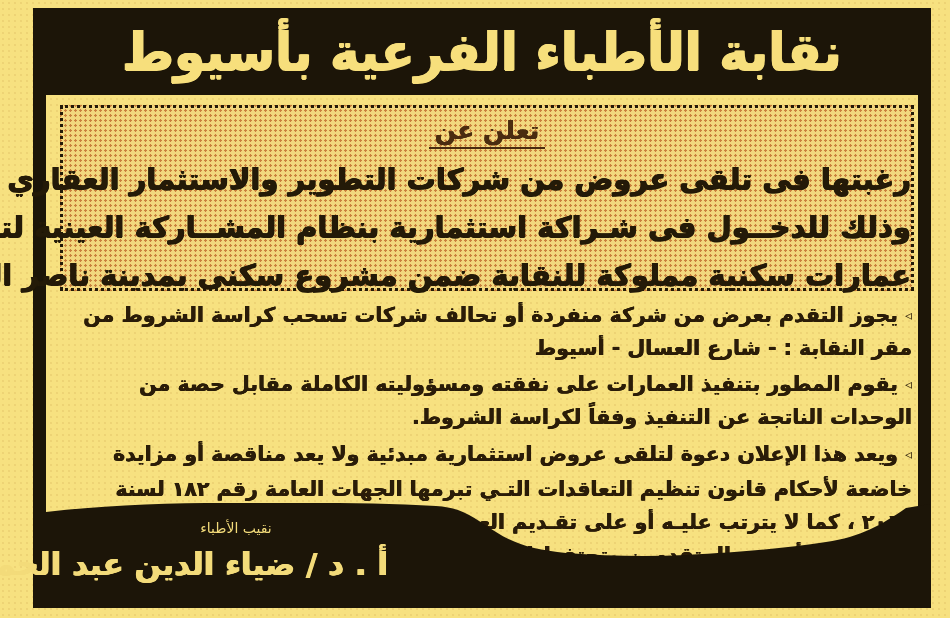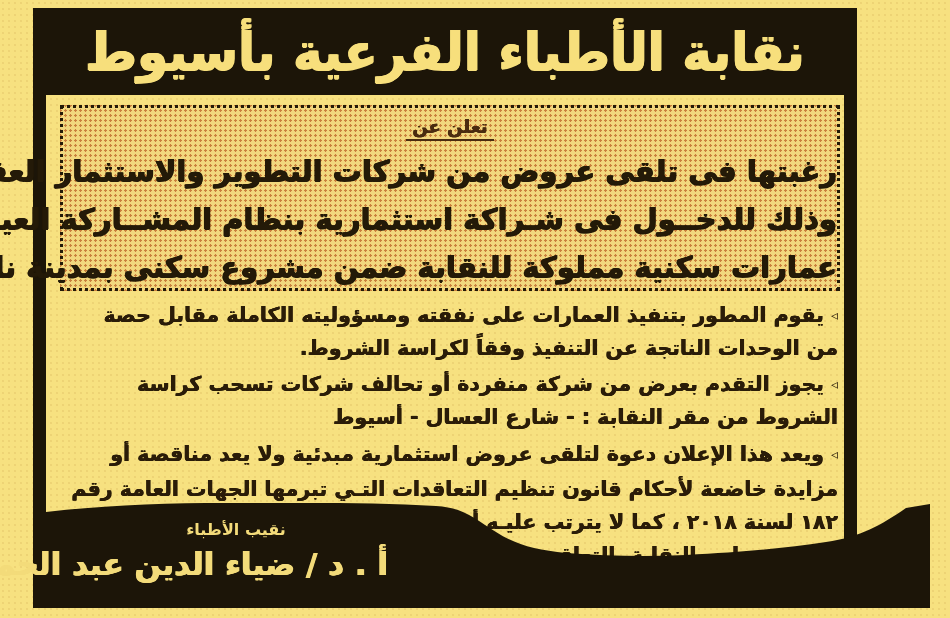--- a/index.html
+++ b/index.html
@@ -4,21 +4,21 @@
 <style>
   html,body{margin:0;padding:0;}
   body{
     width:950px;height:618px;position:relative;overflow:hidden;
     background-color:#f7e180;
     background-image:radial-gradient(rgba(170,110,40,.12) 1px, transparent 1.3px);
     background-size:6px 6px;
     font-family:"DejaVu Sans", sans-serif;
   }
   .ad-frame{
-    position:absolute;left:33px;top:8px;width:824px;height:600px;
+    position:absolute;left:33px;top:8px;width:898px;height:600px;
     box-sizing:border-box;
     border-left:13px solid #1c1508;border-right:13px solid #1c1508;
     background:transparent;
   }
   .header-band{
     height:87px;background:#1c1508;color:#f7df7c;
     display:flex;align-items:center;justify-content:center;
     direction:rtl;
   }
   .header-band .title{
@@ -30,21 +30,21 @@
     margin:10px 4px 0 14px;height:186px;box-sizing:border-box;
     border:3px dotted #231a08;
     background-color:#f2d87e;
     background-image:radial-gradient(#c9803d 1px, transparent 1.45px);
     background-size:5px 5px;
     direction:rtl;text-align:center;
     display:flex;flex-direction:column;justify-content:flex-start;
     padding-top:8px;
   }
   .announce-label{
-    color:#4a2c10;font-size:18px;font-weight:bold;
+    color:#4a2c10;font-size:25px;font-weight:bold;
     text-shadow:.3px 0 currentColor,-.3px 0 currentColor;
     margin:0 auto 6px auto;
     border-bottom:2px solid #4a2c10;padding:0 6px 2px 6px;display:inline-block;
     width:max-content;
   }
   .announce-lines{color:#241a08;font-size:29px;font-weight:bold;line-height:48px;}
   .announce-lines .ln{
     text-shadow:.6px 0 currentColor,-.6px 0 currentColor,0 .5px currentColor;
     white-space:nowrap;
   }
@@ -53,21 +53,21 @@
     font-size:20.5px;font-weight:bold;
   }
   .bullets .item{line-height:31px;margin-bottom:5px;
     text-shadow:.35px 0 currentColor,-.35px 0 currentColor;}
   .bullets .item.para{line-height:33px;margin-bottom:0;}
   .marker{font-size:14px;position:relative;top:-2px;margin-left:7px;font-weight:normal;
     text-shadow:none;}
   .blob{position:absolute;left:0;bottom:0;width:884px;height:118px;z-index:1;}
   .signature-role{
     position:absolute;left:95px;top:512px;width:190px;z-index:4;
-    color:#f3db7a;font-size:16px;font-weight:bold;text-align:center;direction:rtl;
+    color:#f3db7a;font-size:14px;font-weight:normal;text-align:center;direction:rtl;
   }
   .signature-name{
     position:absolute;left:12px;top:538px;width:330px;z-index:4;
     color:#f3db7a;font-size:31px;font-weight:bold;text-align:center;direction:rtl;
     text-shadow:.6px 0 currentColor,-.6px 0 currentColor;
     white-space:nowrap;
   }
 </style>
 </head>
 <body>
@@ -81,22 +81,22 @@
   <div class="dotted-box">
     <div class="announce-label">تعلن عن</div>
     <div class="announce-lines">
       <div class="ln">رغبتها فى تلقى عروض من شركات التطوير والاستثمار العقاري أو تحالفات الشركات</div>
       <div class="ln">وذلك للدخــول فى شـراكة استثمارية بنظام المشــاركة العينية لتنفيذ واستكمــال</div>
       <div class="ln">عمارات سكنية مملوكة للنقابة ضمن مشروع سكنى بمدينة ناصر الجديدة - غرب أسيوط</div>
     </div>
   </div>
 
   <div class="bullets">
+    <div class="item"><span class="marker">◃</span><span>يجوز التقدم بعرض من شركة منفردة أو تحالف شركات تسحب كراسة الشروط من مقر النقابة : - شارع العسال - أسيوط</span></div>
     <div class="item"><span class="marker">◃</span><span>يقوم المطور بتنفيذ العمارات على نفقته ومسؤوليته الكاملة مقابل حصة من الوحدات الناتجة عن التنفيذ وفقاً لكراسة الشروط.</span></div>
-    <div class="item"><span class="marker">◃</span><span>يجوز التقدم بعرض من شركة منفردة أو تحالف شركات تسحب كراسة الشروط من مقر النقابة : - شارع العسال - أسيوط</span></div>
     <div class="item para"><span class="marker">◃</span><span>ويعد هذا الإعلان دعوة لتلقى عروض استثمارية مبدئية ولا يعد مناقصة أو مزايدة خاضعة لأحكام قانون تنظيم التعاقدات التـي تبرمها الجهات العامة رقم ١٨٢ لسنة ٢٠١٨ ، كما لا يترتب عليـه أو على تقـديم العـروض اي التـزام قانونـي علـى النقابة بالتعاقدمع أي من المتقدمين وتحتفظ النقابة بحق  قبول أو رفض أى عرض أو مد مدة الإعلان أو إعادة طرحه وذلك دون ابداء</span></div>
   </div>
 
   <svg class="blob" viewBox="0 0 884 118" preserveAspectRatio="none">
     <path d="M0,22 C60,15 120,13 180,13 C260,13 330,12 390,16 C420,18 430,30 450,42 C470,55 490,60 520,63 C560,66 600,67 640,65 C700,62 740,58 780,52 C815,47 835,35 860,18 L884,14 L884,118 L0,118 Z" fill="#1c1508"></path>
   </svg>
 
   <div class="signature-role">نقيب الأطباء</div>
   <div class="signature-name">أ . د / ضياء الدين عبد الحميد</div>
 

